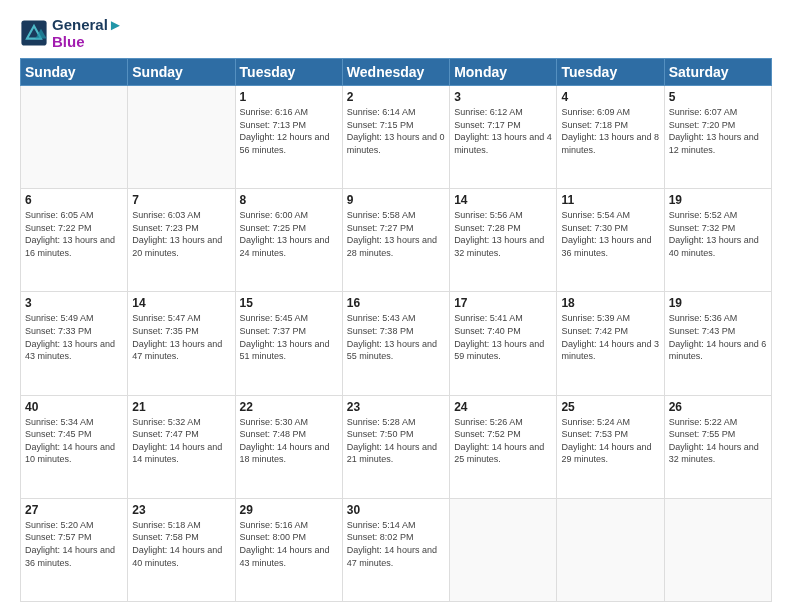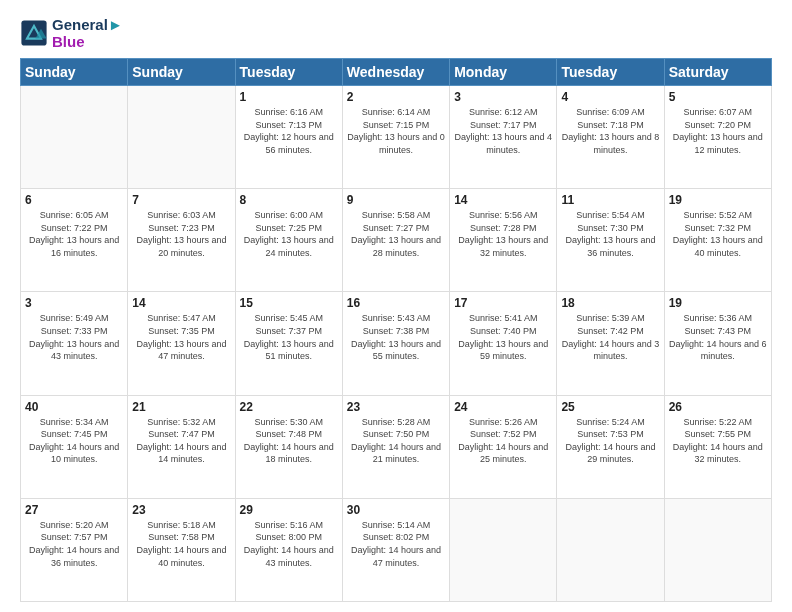--- a/index.html
+++ b/index.html
@@ -74,21 +74,20 @@
       font-size: 12px;
       font-weight: bold;
       color: #222;
       display: block;
       margin-bottom: 2px;
     }
     .cell-info {
       font-size: 9px;
       color: #444;
       line-height: 1.4;
-      text-align: center;
     }
     .empty-cell {
       background: #f9f9f9;
     }
   </style>
 <title>April 2025</title></head>
 <body>
 
 <div class="page">
   <div class="header">

